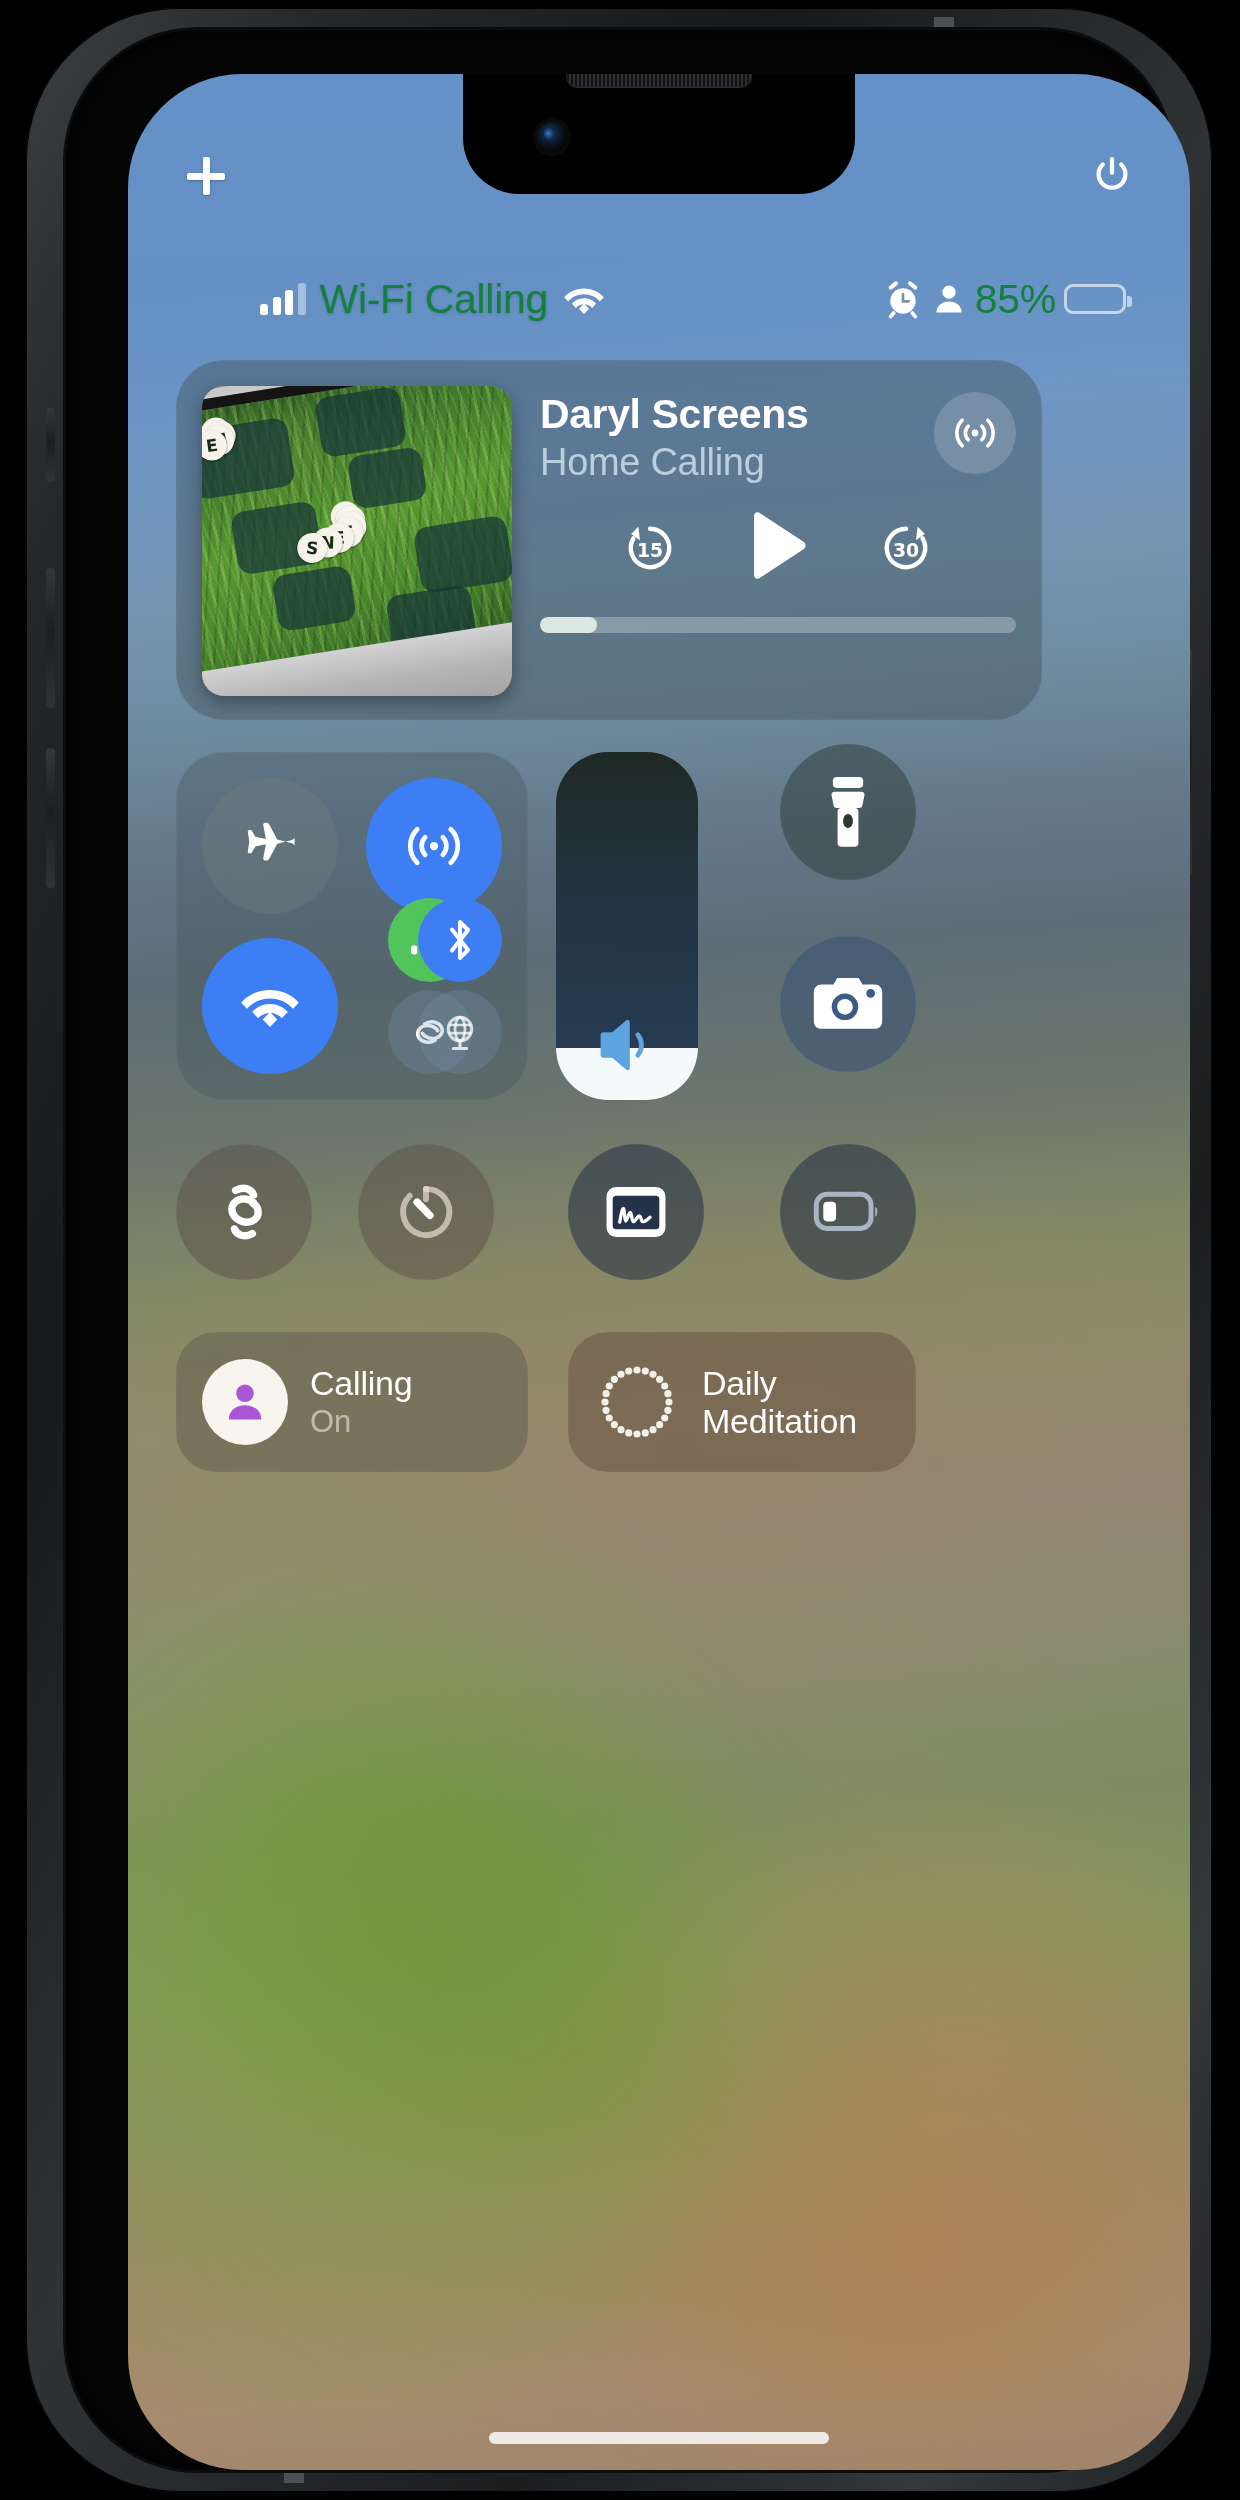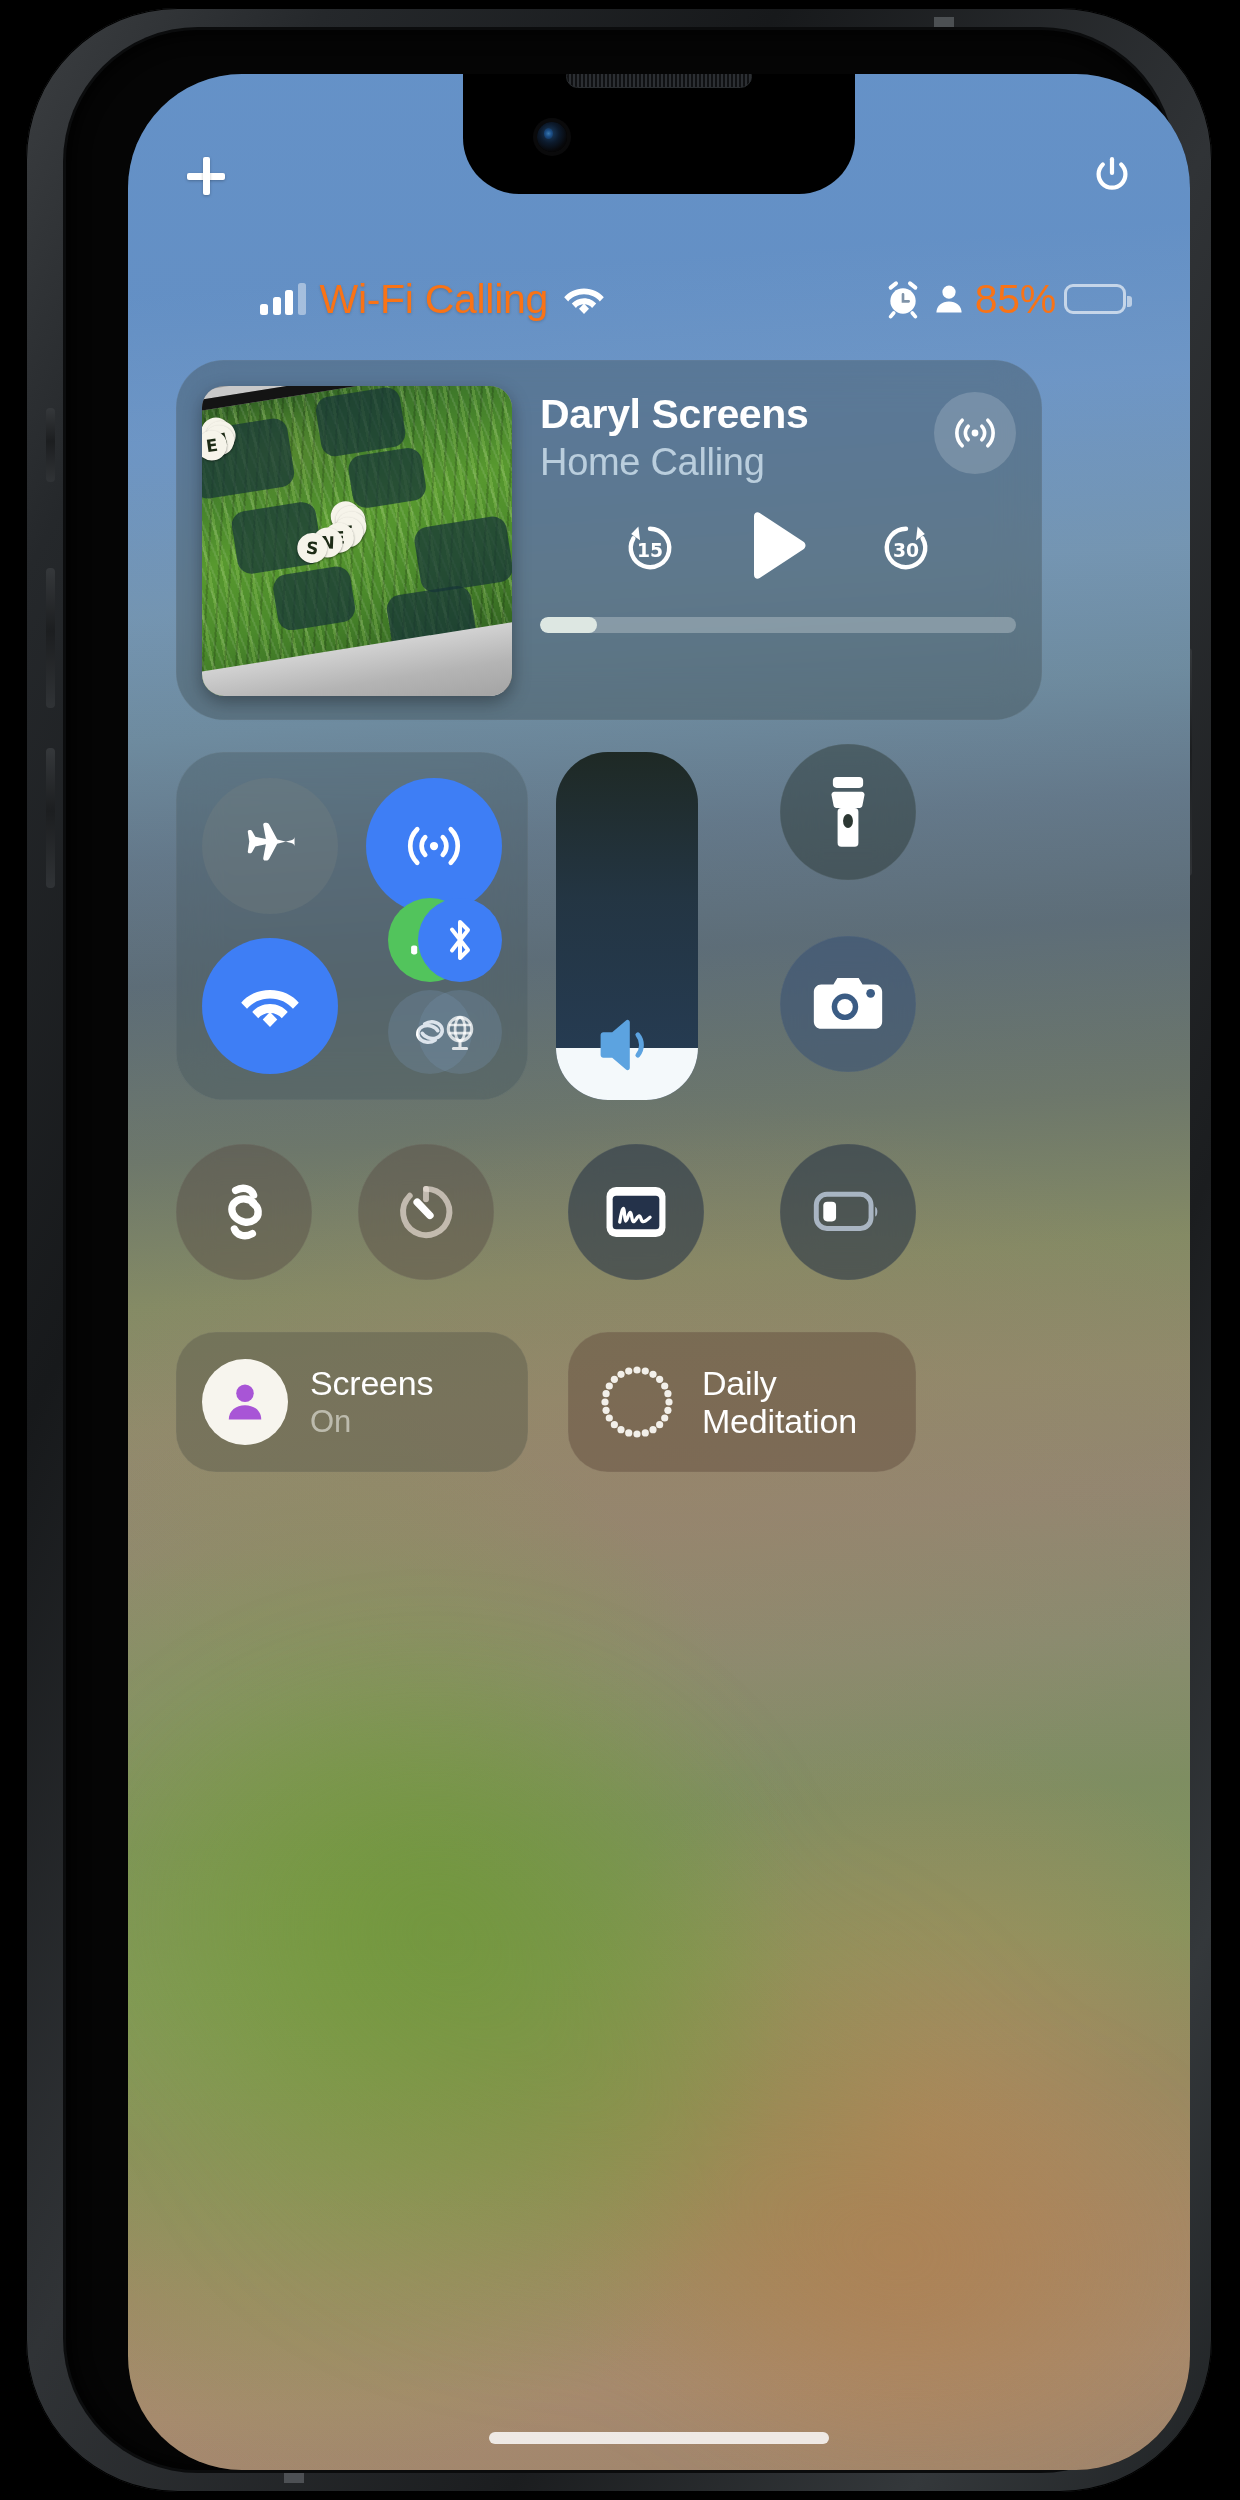--- a/index.html
+++ b/index.html
@@ -162,21 +162,21 @@
   }
   .plus-icon::before { left: 0; top: 15.5px; width: 38px; height: 7px; }
   .plus-icon::after  { top: 0; left: 15.5px; width: 7px; height: 38px; }
 
   
   .statusbar {
     position: absolute;
     left: 48px; right: 48px; top: 196px;
     height: 58px;
     display: flex; align-items: center; justify-content: space-between;
-    color: #f97316;
+    color: #15803d;
   }
   .sb-left, .sb-right { display: flex; align-items: center; }
   .sb-left { gap: 14px; margin-left: 84px; }
   .sb-right { gap: 8px; margin-right: 16px; }
   .sb-label {
     font-size: 41px; font-weight: 500; letter-spacing: -.3px;
     text-shadow: 0 1px 3px rgba(0,0,0,.18);
   }
   .signal-bars { display: flex; align-items: flex-end; gap: 4.5px; height: 32px; }
   .signal-bars i {
@@ -684,21 +684,21 @@
             </div>
 
             <div class="tile tile-focus">
               <span class="focus-badge">
                 <svg width="50" height="50" viewBox="0 0 24 24">
                   <circle cx="12" cy="7.8" r="4.2" fill="#a855d6"></circle>
                   <path d="M4.2 20.4c0-4.3 3.5-6.9 7.8-6.9s7.8 2.6 7.8 6.9z" fill="#a855d6"></path>
                 </svg>
               </span>
               <span>
-                <span class="tile-title" style="display:block">Screens</span>
+                <span class="tile-title" style="display:block">Calling</span>
                 <span class="tile-sub" style="display:block">On</span>
               </span>
             </div>
 
             <div class="tile tile-shortcut">
               <span class="dotted-ring">
                 <svg width="86" height="86" viewBox="0 0 86 86" id="dotted-ring-svg">
                     <circle cx="43.00" cy="11.00" r="3.6" fill="#f2efe9"></circle>
                     <circle cx="51.28" cy="12.09" r="3.6" fill="#f2efe9"></circle>
                     <circle cx="59.00" cy="15.29" r="3.6" fill="#f2efe9"></circle>

